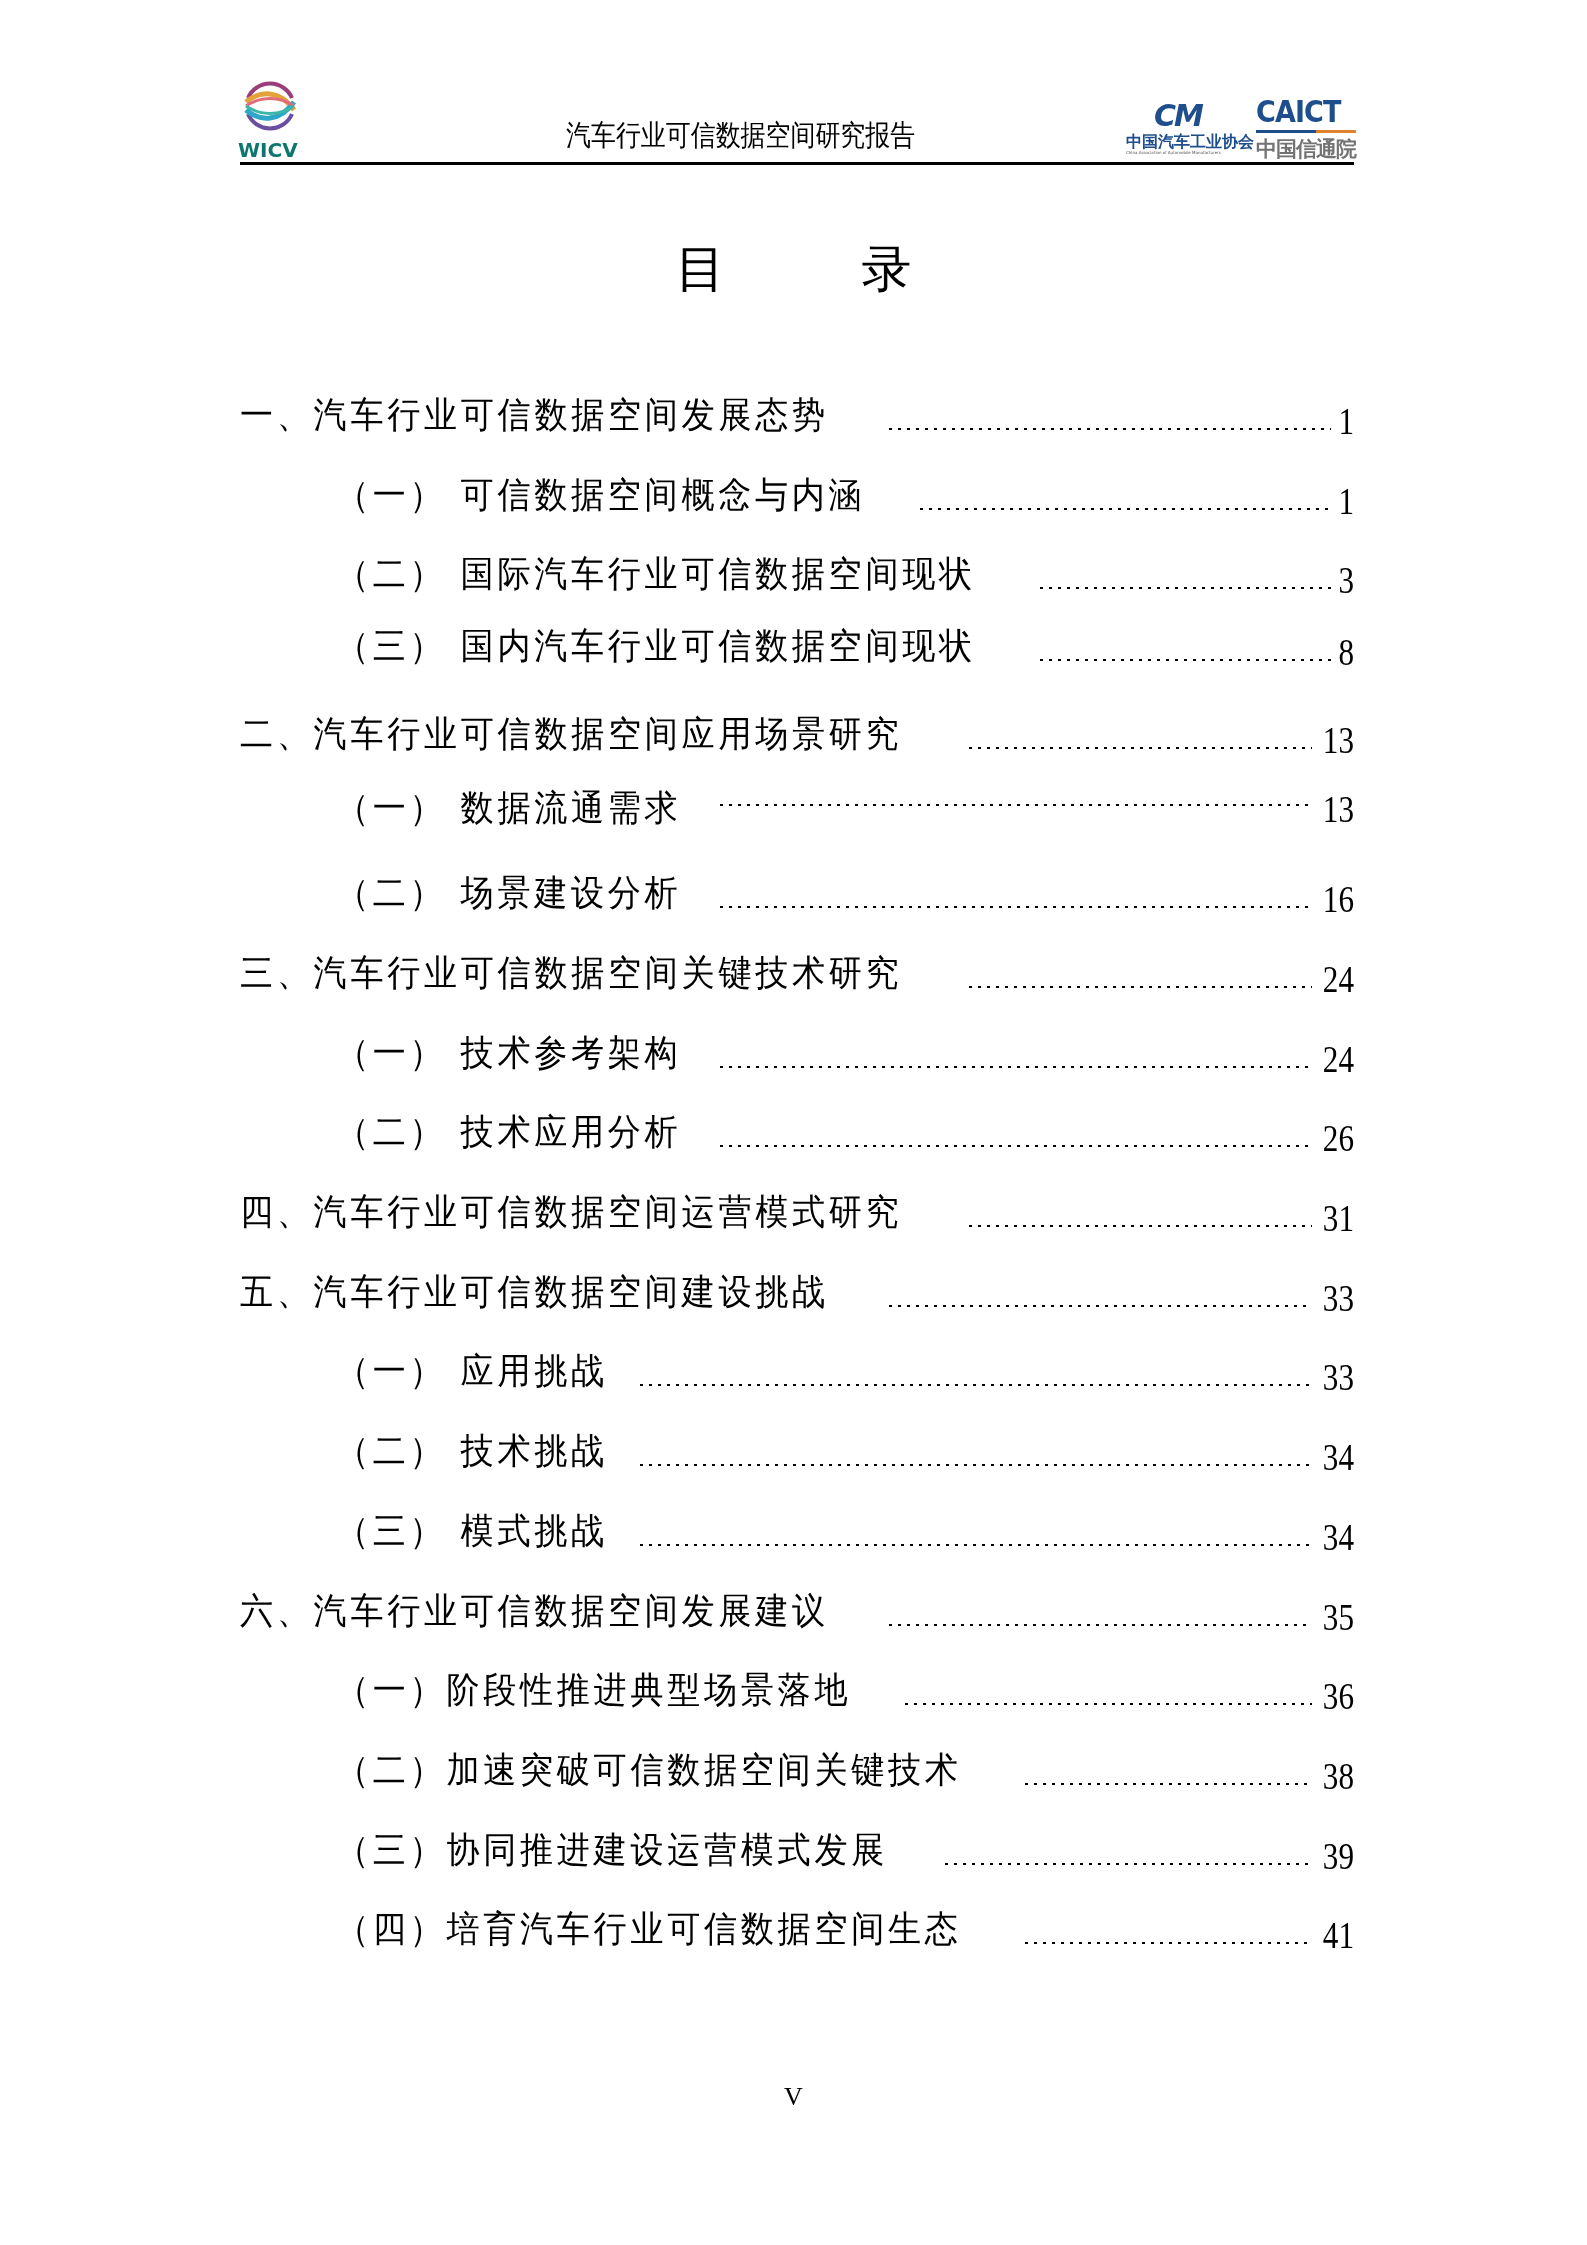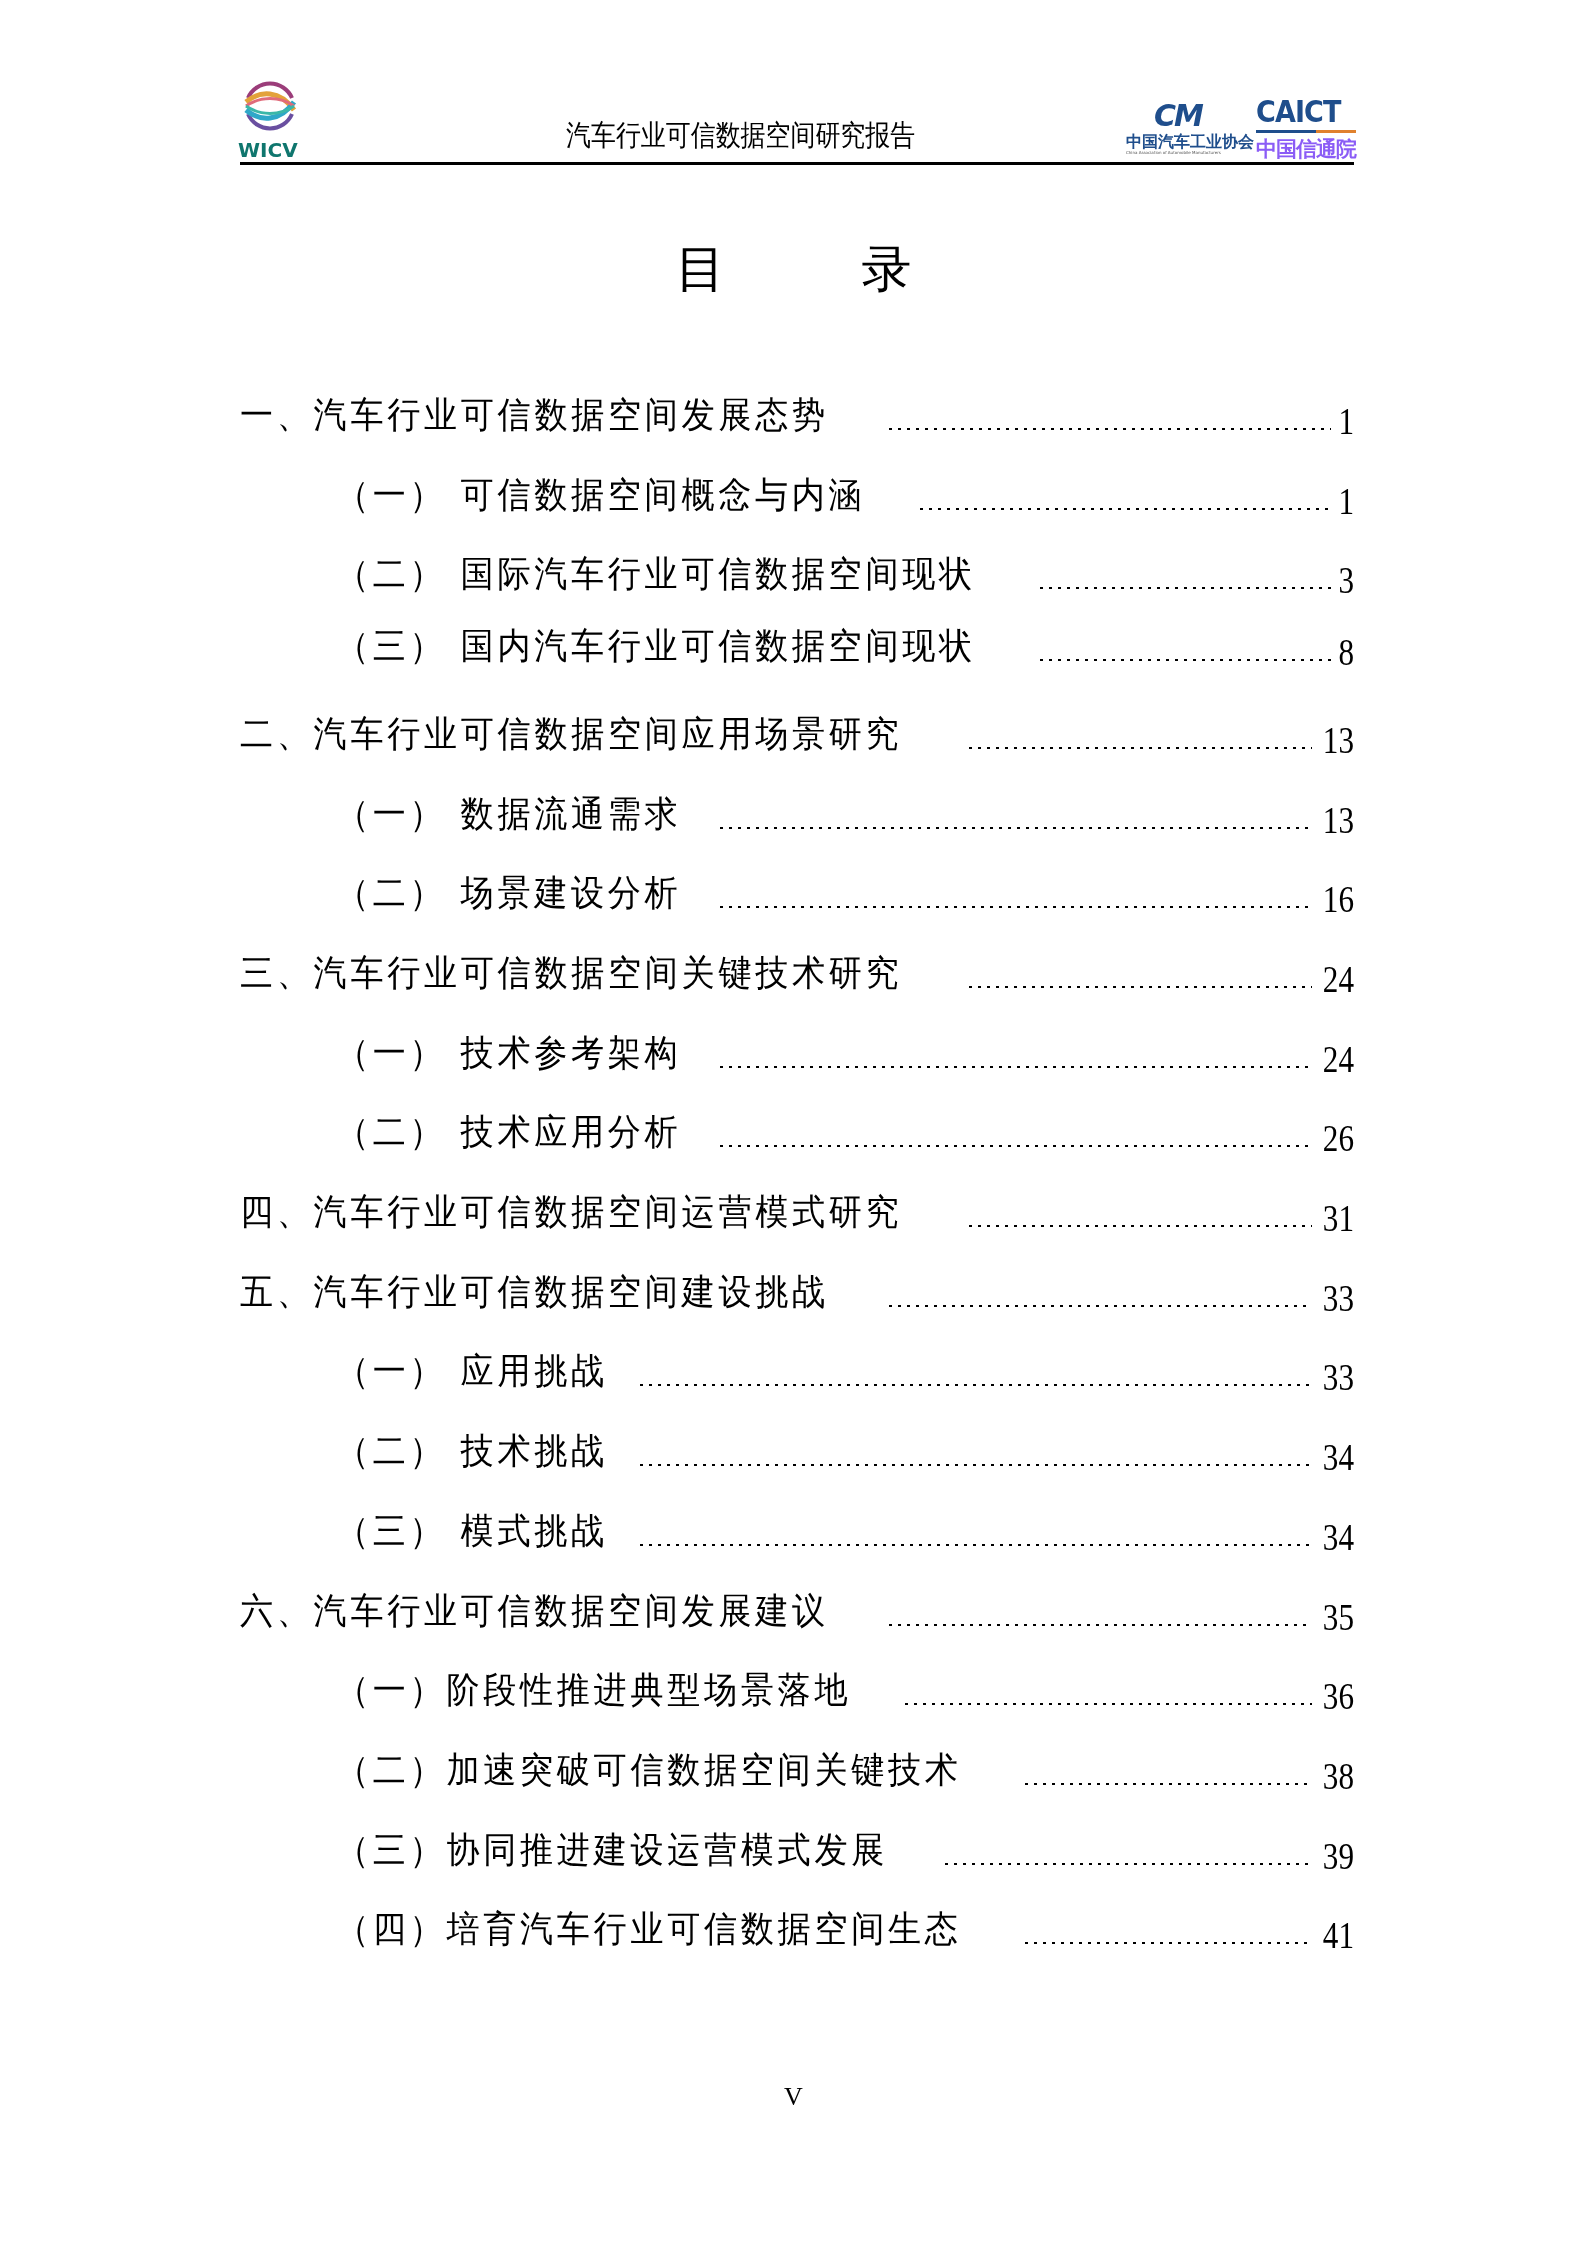--- a/index.html
+++ b/index.html
@@ -19,21 +19,21 @@
   .caam-cn { position: absolute; left: 0; top: 34px; font-family: "DejaVu Sans", sans-serif; font-size: 16px;
          font-weight: bold; color: #1f4e8c; white-space: nowrap; }
   .caam-en { position: absolute; left: 0; top: 52px; font-family: "DejaVu Sans", sans-serif; font-size: 4px;
          color: #555; white-space: nowrap; }
   .logo-caict { position: absolute; left: 1018px; top: 26px; width: 104px; height: 66px; }
   .caict-en { position: absolute; left: 2px; top: -2px; font-family: "DejaVu Sans", sans-serif; font-weight: bold;
          font-size: 30px; color: #1f4e8c; letter-spacing: -1px; transform: scaleX(0.9); transform-origin: left; }
   .caict-bar { position: absolute; left: 2px; top: 34px; width: 100px; height: 3px;
          background: linear-gradient(90deg, #1f4e8c 0%, #1f4e8c 60%, #e0812d 60%, #e0812d 100%); }
   .caict-cn { position: absolute; left: 2px; top: 39px; font-family: "DejaVu Sans", sans-serif; font-weight: bold;
-         font-size: 21px; color: #8b5cf6; white-space: nowrap; letter-spacing: -1px; }
+         font-size: 21px; color: #737373; white-space: nowrap; letter-spacing: -1px; }
   .header-rule { position: absolute; left: 240px; top: 162px; width: 1114px; height: 3px; background: #000; }
 
   .toc-title { position: absolute; left: 0; width: 1587px; top: 236px; text-align: center;
          font-family: "DejaVu Sans", sans-serif; font-size: 50px; letter-spacing: 60px; text-indent: 60px; }
 
   .toc { position: absolute; left: 240px; top: 380px; width: 1114px; }
   .toc-row { position: absolute; left: 0; width: 1114px; height: 60px; display: flex; align-items: flex-end; }
   .toc-row.lvl2 { left: 96px; width: 1018px; }
   .toc-label { white-space: nowrap; font-family: "DejaVu Serif", serif; font-size: 36px; letter-spacing: 4px;
          transform: scaleX(0.92); transform-origin: left bottom; flex: 0 0 auto; }
@@ -99,21 +99,21 @@
     <div class="toc-row lvl2" style="top: 231px;">
       <span class="toc-label">（三） 国内汽车行业可信数据空间现状</span>
       <span class="toc-leader"></span>
       <span class="toc-page">8</span>
     </div>
     <div class="toc-row lvl1" style="top: 318.8px;">
       <span class="toc-label">二、汽车行业可信数据空间应用场景研究</span>
       <span class="toc-leader"></span>
       <span class="toc-page">13</span>
     </div>
-    <div class="toc-row lvl2" style="top: 398.5px;">
+    <div class="toc-row lvl2" style="top: 398.5px; align-items: center;">
       <span class="toc-label">（一） 数据流通需求</span>
       <span class="toc-leader"></span>
       <span class="toc-page">13</span>
     </div>
     <div class="toc-row lvl2" style="top: 478.2px;">
       <span class="toc-label">（二） 场景建设分析</span>
       <span class="toc-leader"></span>
       <span class="toc-page">16</span>
     </div>
     <div class="toc-row lvl1" style="top: 557.9px;">

